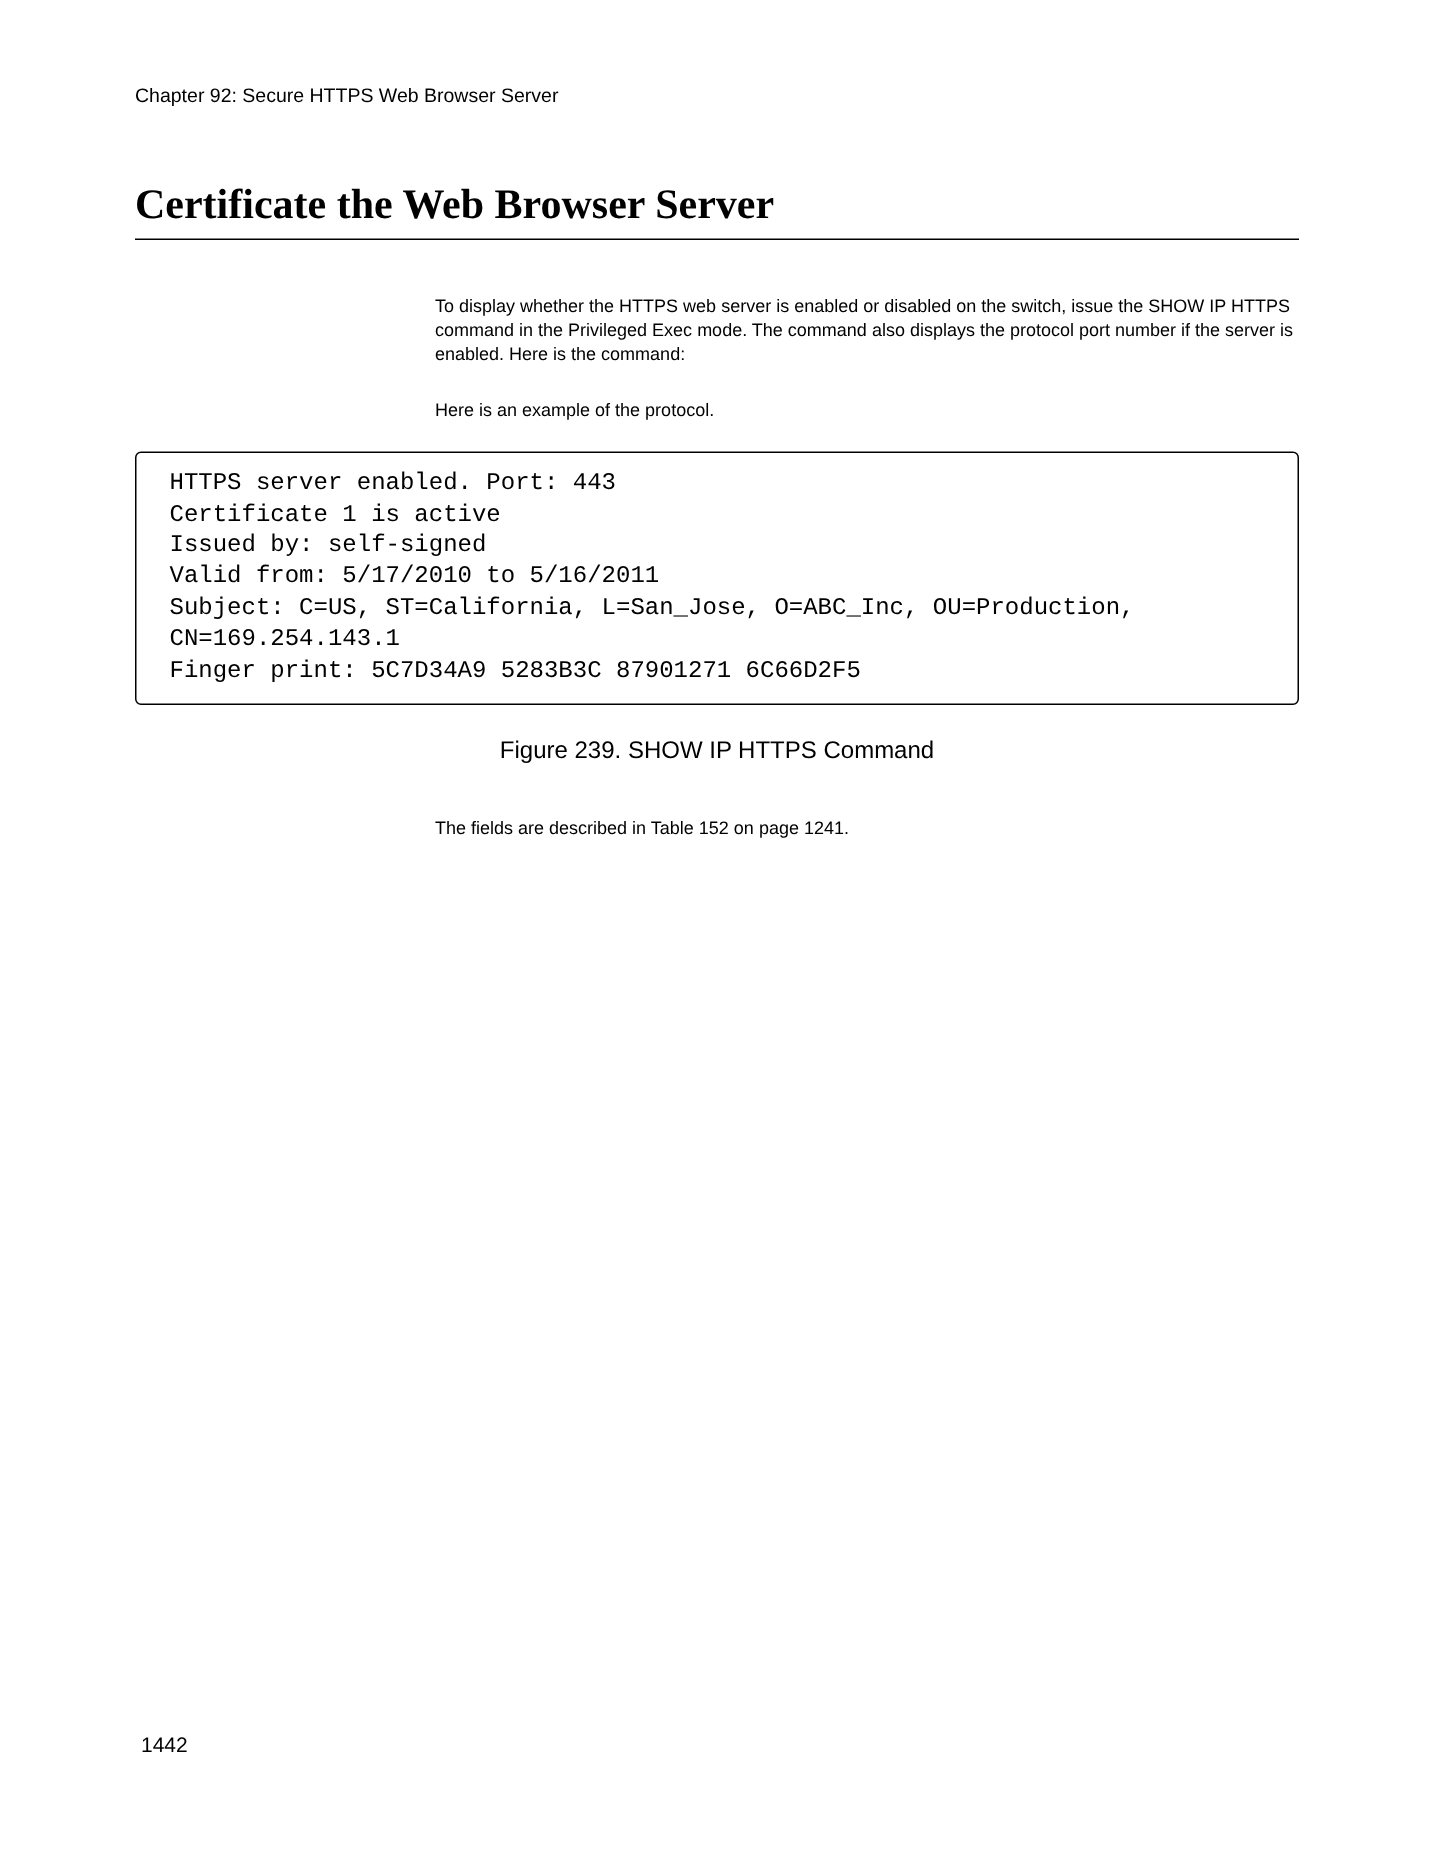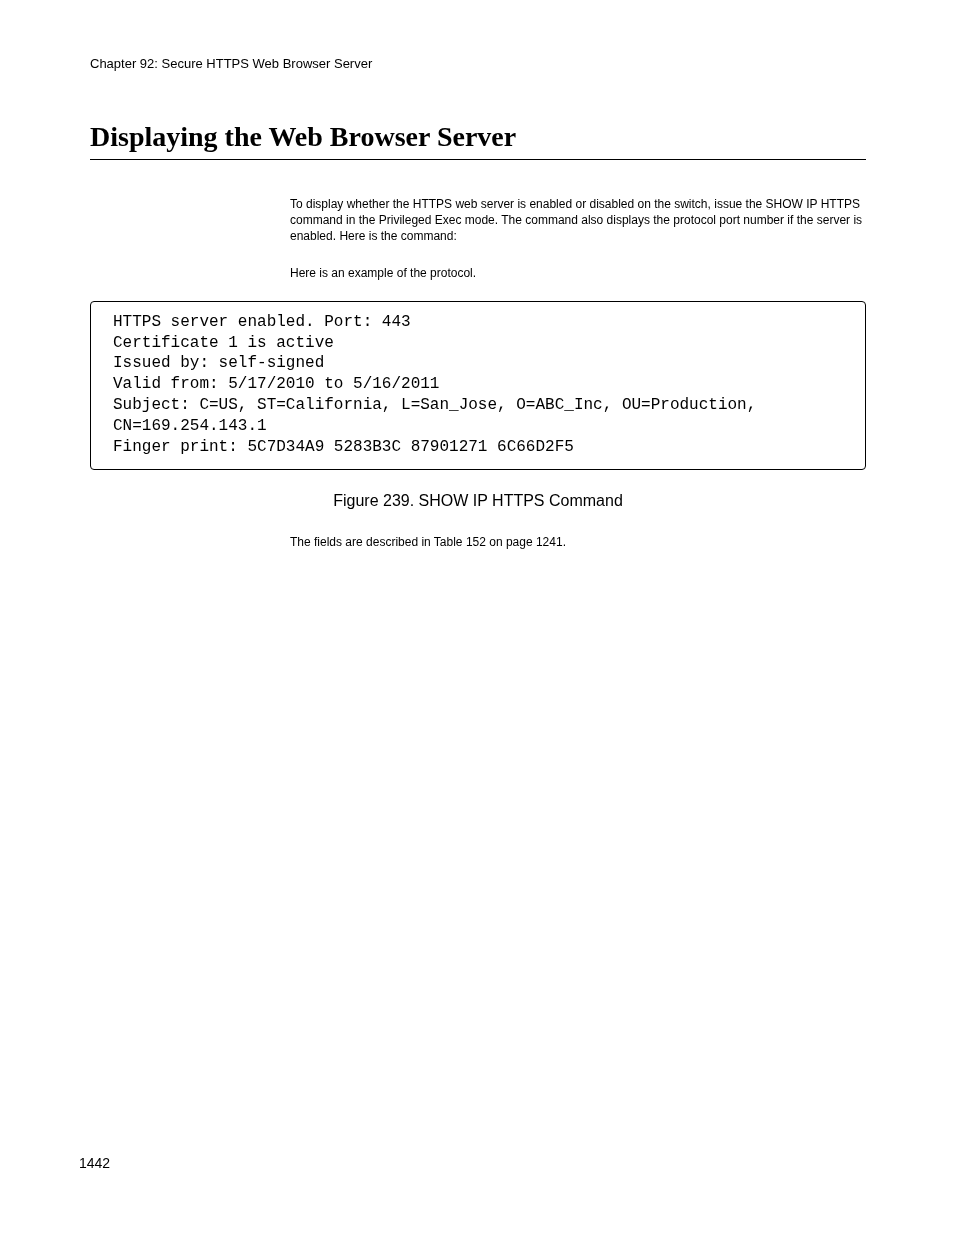--- a/index.html
+++ b/index.html
@@ -52,36 +52,36 @@
       padding: 10px 22px 12px 22px;
       margin: 12px 0 22px 0;
       font-family: "Courier New", Courier, monospace;
       font-size: 16px;
       line-height: 1.3;
       white-space: pre-wrap;
     }
     .figure-caption {
       text-align: center;
       font-size: 16px;
-      margin-bottom: 24px;
+      margin-bottom: 34px;
     }
     .page-number {
       position: absolute;
       bottom: 64px;
-      left: 79px;
+      left: 94px;
       font-size: 14px;
     }
   </style>
 </head>
 <body>
 
 <div class="page-container">
   <div class="chapter-header">Chapter 92: Secure HTTPS Web Browser Server</div>
 
-  <h1 class="section-title">Displaying the Web Browser Server</h1>
+  <h1 class="section-title">Certificate the Web Browser Server</h1>
 
   <div class="body-indent">
     <p class="body-paragraph">To display whether the HTTPS web server is enabled or disabled on the switch, issue the SHOW IP HTTPS command in the Privileged Exec mode. The command also displays the protocol port number if the server is enabled. Here is the command:</p>
     <p class="body-paragraph">Here is an example of the protocol.</p>
   </div>
 
   <div class="output-box">HTTPS server enabled. Port: 443
 Certificate 1 is active
 Issued by: self-signed
 Valid from: 5/17/2010 to 5/16/2011

